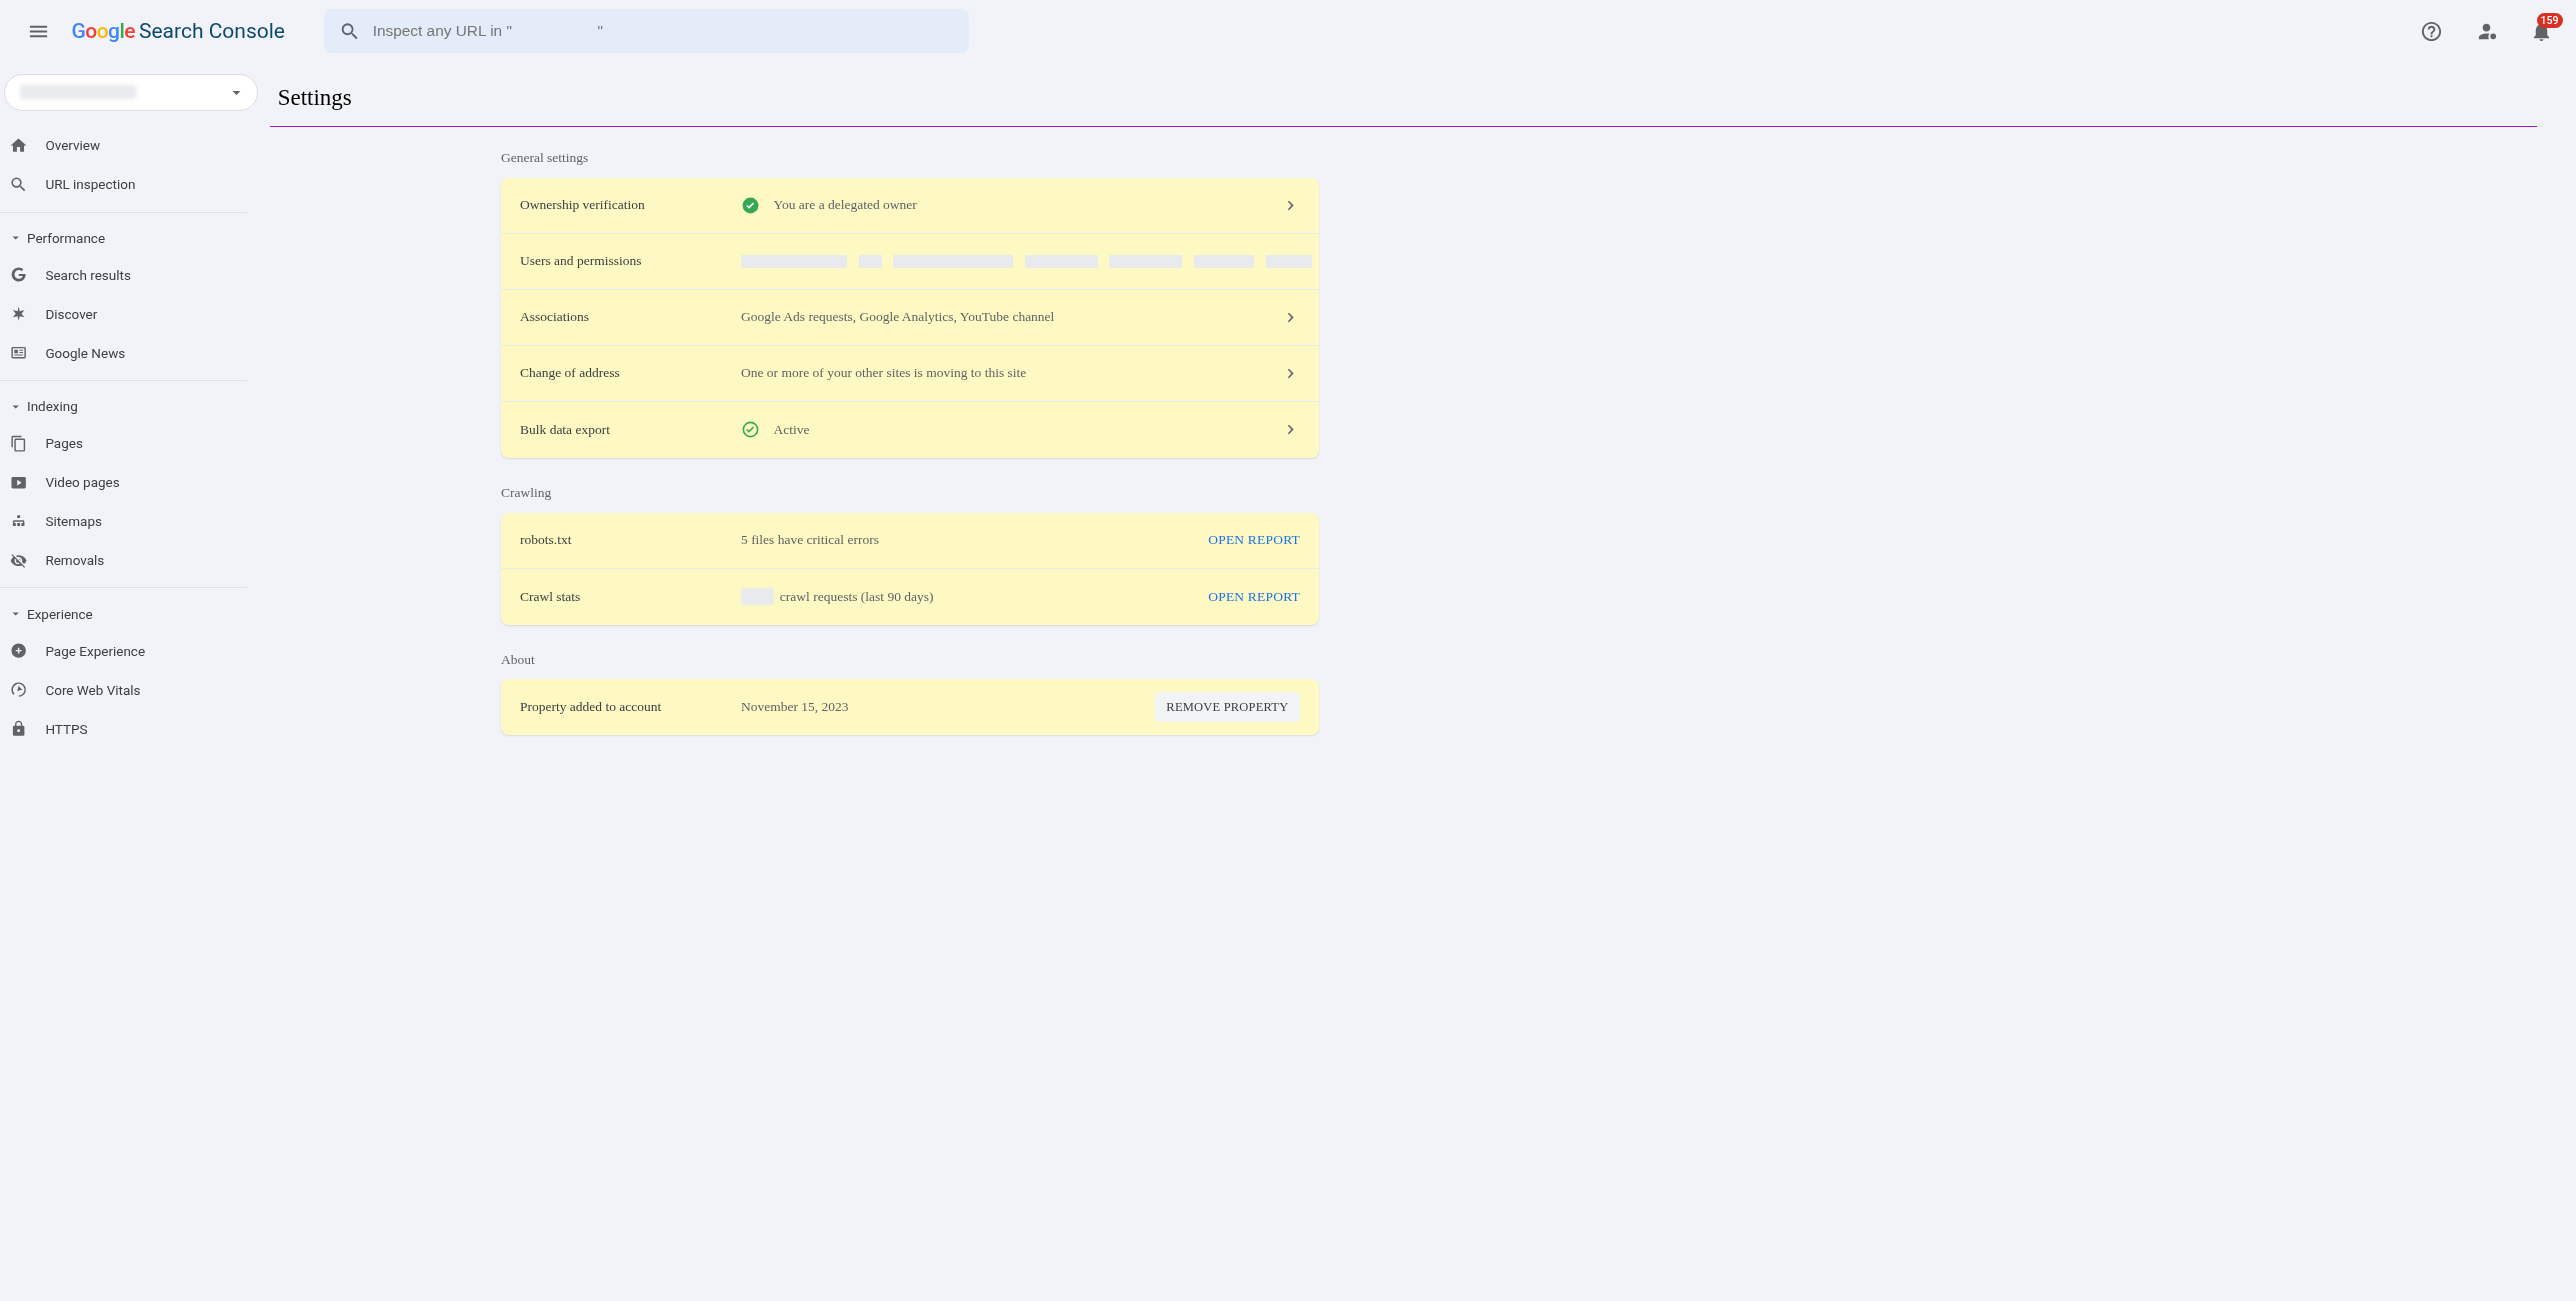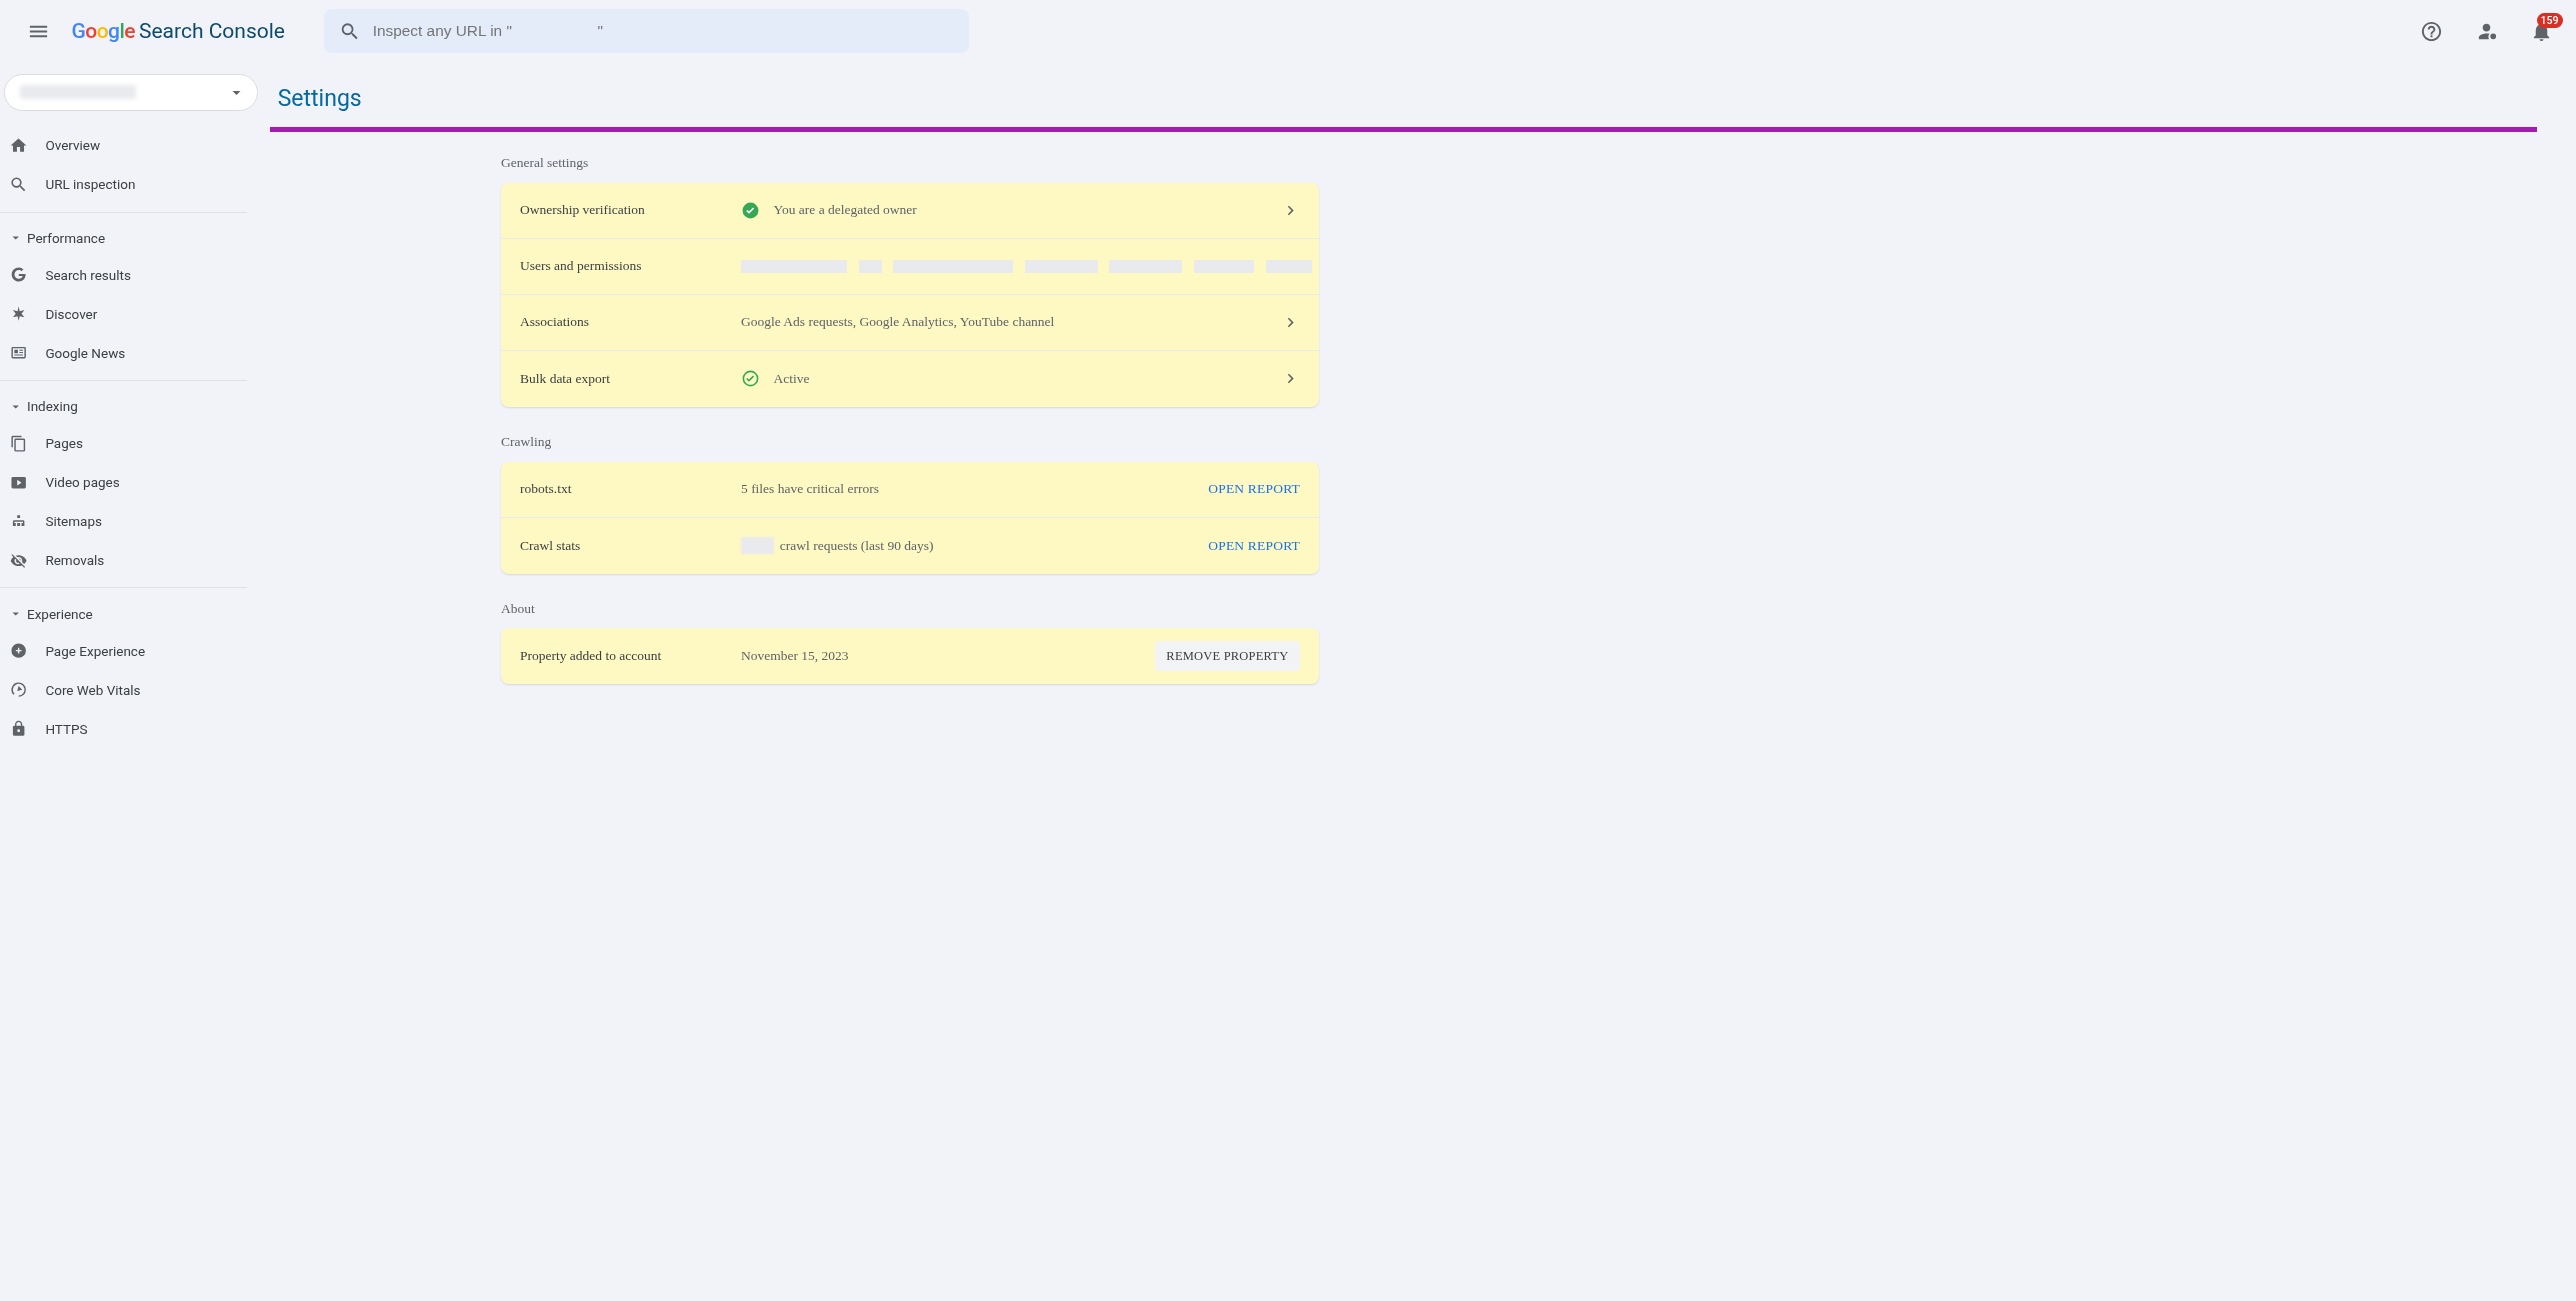--- a/index.html
+++ b/index.html
@@ -96,24 +96,25 @@
 .nav-section-header {
   display: flex; align-items: center;
   height: 35px; padding: 0 15.4px 0 7.7px;
   color: #3c4043; font-size: 13.5px;
   cursor: pointer;
 }
 .nav-section-header .chev { width: 15.4px; color: #5f6368; margin-right: 3.9px; }
 .nav-divider { border: none; border-top: 1px solid #e0e0e0; margin: 7.7px 23px 7.7px 0; }
 .main { flex: 1; padding: 0 39px 39px 0; }
 .page-title {
-  font-size: 23px; font-weight: 400; color: #0369a1;
+  font-size: 23px; font-weight: 400; color: #000000;
   padding: 23px 0 15.4px 7.7px;
-  border-bottom: 5px solid #a21caf;
+  border-bottom: 1px solid #a21caf;
   margin-bottom: 23px;
+  font-family: Liberation Serif, serif;
 }
 .content { max-width: 818px; margin-left: 231px; font-family: Liberation Serif, serif; }
 .section-label { font-size: 13.5px; color: #5f6368; margin-bottom: 11.6px; }
 .card {
   background: #fef9c3;
   border-radius: 7.7px;
   box-shadow: 0 1px 1.9px rgba(60,64,67,0.15);
   margin-bottom: 27px;
 }
 .row {
@@ -356,20 +357,29 @@
         <div class="row">
           <div class="row-label">Associations</div>
           <div class="row-desc">
               <span>Google Ads requests, Google Analytics, YouTube channel</span>
             </div>
           <svg class="row-chevron" width="19" height="19" viewBox="0 0 24 24">
               <path fill="currentColor" d="M10 6L8.59 7.41 13.17 12l-4.58 4.59L10 18l6-6z"></path>
             </svg>
         </div>
         <div class="row">
+          <div class="row-label">Change of address</div>
+          <div class="row-desc">
+              <span>One or more of your other sites is moving to this site</span>
+            </div>
+          <svg class="row-chevron" width="19" height="19" viewBox="0 0 24 24">
+              <path fill="currentColor" d="M10 6L8.59 7.41 13.17 12l-4.58 4.59L10 18l6-6z"></path>
+            </svg>
+        </div>
+        <div class="row">
           <div class="row-label">Bulk data export</div>
           <div class="row-desc">
             <svg class="status-icon" viewBox="0 0 24 24">
                 <circle class="status-outline" cx="12" cy="12" r="9"></circle>
                 <path fill="#34a853" d="M10 16.2l-3.5-3.5 1.4-1.4 2.1 2.1 5.1-5.1 1.4 1.4z"></path>
               </svg>
             <span>Active</span>
           </div>
           <svg class="row-chevron" width="19" height="19" viewBox="0 0 24 24">
               <path fill="currentColor" d="M10 6L8.59 7.41 13.17 12l-4.58 4.59L10 18l6-6z"></path>

